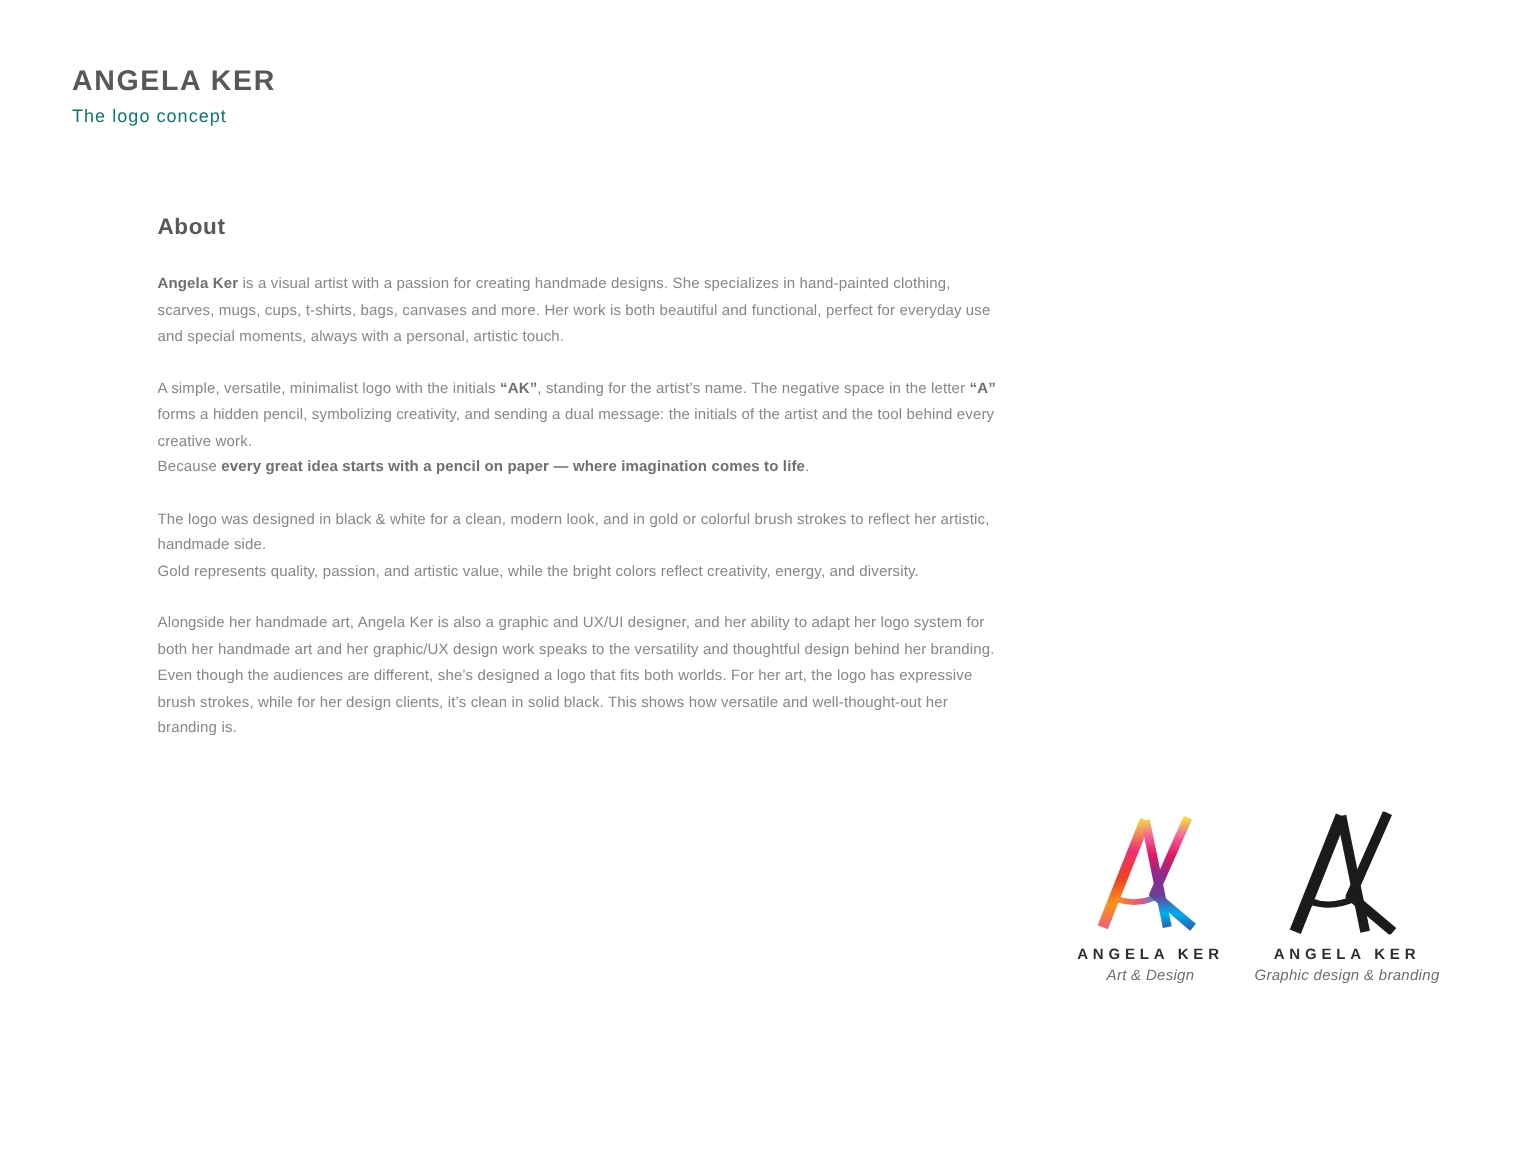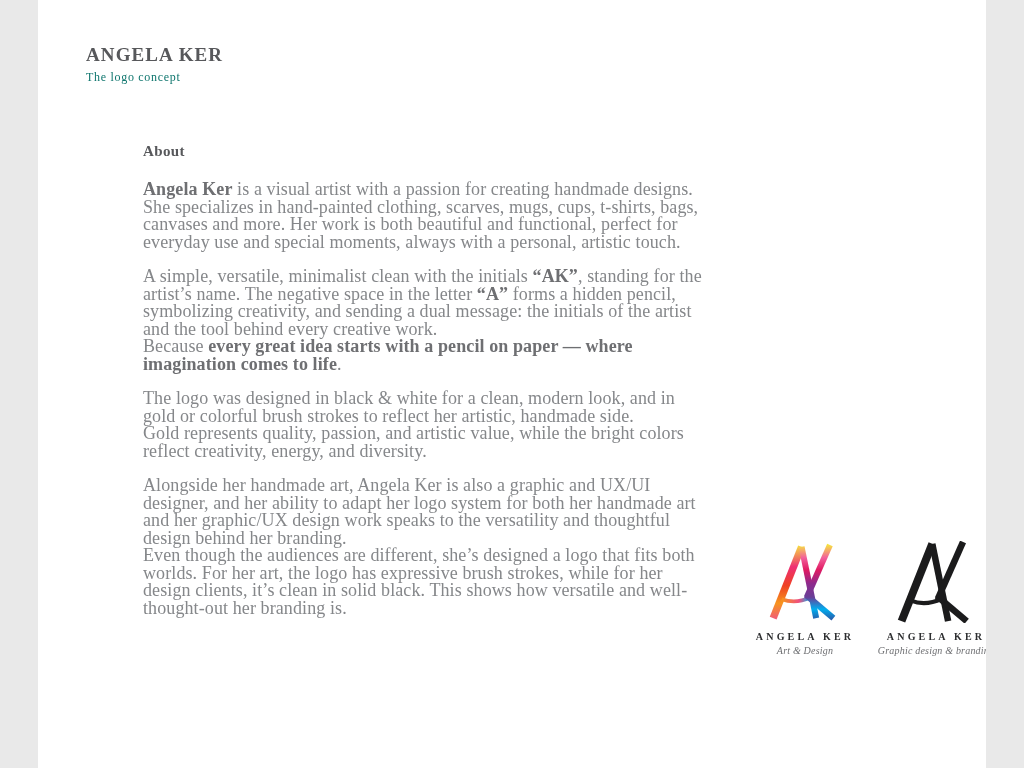--- a/index.html
+++ b/index.html
@@ -1,41 +1,41 @@
 <!DOCTYPE html>
 <html><head>
 <meta charset="utf-8">
 <style>
   html,body{margin:0;padding:0;background:#e9e9e9;}
   .slide{
     position:relative;
-    width:948px;height:768px;
+    width:1024px;height:768px;
     background:#ffffff;
-    font-family:Liberation Serif, serif;
+    font-family:Liberation Sans, sans-serif;
     overflow:hidden;
     margin:0 auto;
   }
   
   .page-header{position:absolute;left:48px;top:44px;}
   .page-title{
     font-size:19px;font-weight:700;letter-spacing:1.1px;color:#57585b;
   }
   .page-subtitle{
     font-size:12px;font-weight:400;letter-spacing:0.7px;color:#0f766e;margin-top:4px;
   }
   
   .content{position:absolute;left:105px;top:143px;width:568px;}
   .section-heading{
     margin:0 0 21px 0;
     font-size:15px;font-weight:700;letter-spacing:0.4px;color:#57585b;
   }
   .section-heading.spaced{margin-top:9px;}
   .body-text{
     margin:0 0 17px 0;
-    font-size:18px;line-height:17.5px;
+    font-size:10px;line-height:17.5px;
     color:#85878a;
     letter-spacing:0.1px;
     white-space:pre-wrap;
   }
   .body-text .bold{font-weight:700;color:#6e6f72;}
   
   .logo{position:absolute;margin:0;text-align:center;}
   .logo-art{left:694px;top:541px;width:146px;}
   .logo-bw{left:834px;top:541px;width:128px;}
   .logo svg{display:block;margin:0 auto;height:82px;}
@@ -57,21 +57,21 @@
 
   <header class="page-header">
     <div class="page-title">ANGELA KER</div>
     <div class="page-subtitle">The logo concept</div>
   </header>
 
   <main class="content">
     <h2 class="section-heading">About</h2>
     <p class="body-text"><span class="bold">Angela Ker</span><span> is a visual artist with a passion for creating handmade designs. She specializes in hand-painted clothing, scarves, mugs, cups, t-shirts, bags, canvases and more. Her work is both beautiful and functional, perfect for everyday use and special moments, always with a personal, artistic touch.</span></p>
 
-    <p class="body-text"><span>A simple, versatile, minimalist clean with the initials </span><span class="bold">“AK”</span><span>, standing for the artist’s name. The negative space in the letter </span><span class="bold">“A”</span><span> forms a hidden pencil, symbolizing creativity, and sending a dual message: the initials of the artist and the tool behind every creative work.
+    <p class="body-text"><span>A simple, versatile, minimalist logo with the initials </span><span class="bold">“AK”</span><span>, standing for the artist’s name. The negative space in the letter </span><span class="bold">“A”</span><span> forms a hidden pencil, symbolizing creativity, and sending a dual message: the initials of the artist and the tool behind every creative work.
 Because </span><span class="bold">every great idea starts with a pencil on paper — where imagination comes to life</span><span>.</span></p>
     <p class="body-text"><span>The logo was designed in black &amp; white for a clean, modern look, and in gold or colorful brush strokes to reflect her artistic, handmade side.
 Gold represents quality, passion, and artistic value, while the bright colors reflect creativity, energy, and diversity.</span></p>
     <p class="body-text"><span>Alongside her handmade art, Angela Ker is also a graphic and UX/UI designer, and her ability to adapt her logo system for both her handmade art and her graphic/UX design work speaks to the versatility and thoughtful design behind her branding.
 Even though the audiences are different, she’s designed a logo that fits both worlds. For her art, the logo has expressive brush strokes, while for her design clients, it’s clean in solid black. This shows how versatile and well-thought-out her branding is.</span></p>
   </main>
 
   <figure class="logo logo-art">
     <svg viewBox="0 0 100 88" width="86" height="82" role="img" aria-label="AK">
       <defs>

